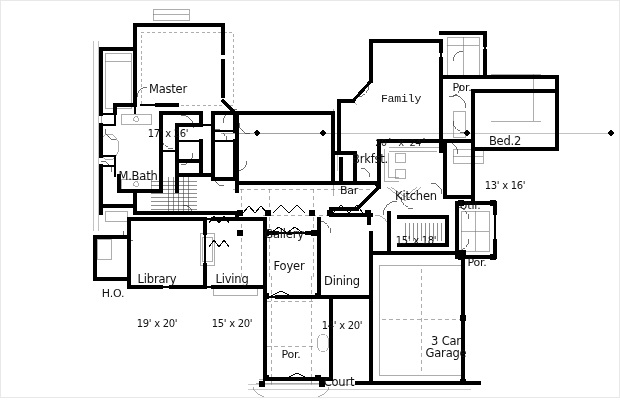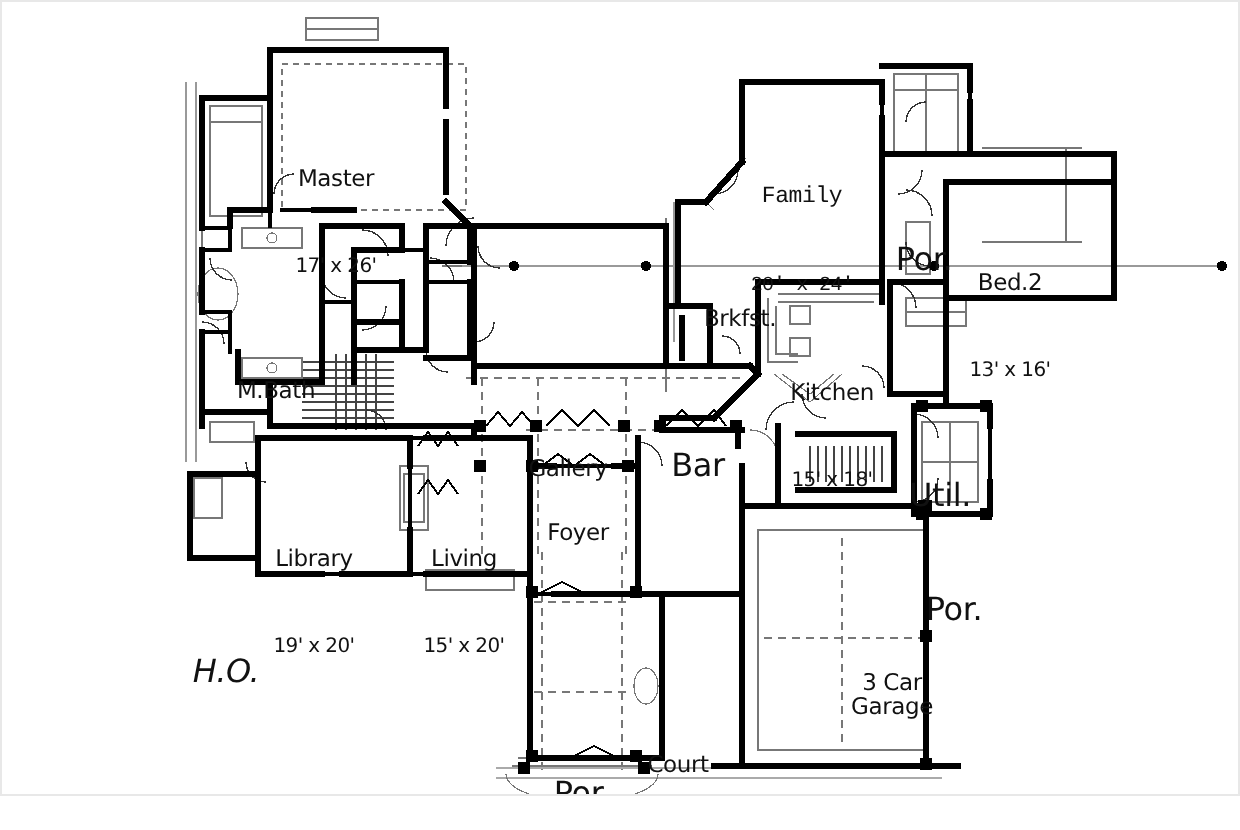--- a/index.html
+++ b/index.html
@@ -38,21 +38,21 @@
   .room-label .rl-name {
     display: block;
     font-size: 11.5px;
     letter-spacing: -0.2px;
   }
   .room-label .rl-dim {
     display: block;
     font-size: 10px;
     letter-spacing: -0.3px;
   }
-  .room-label.small .rl-name { font-size: 16px; margin-top: 40px; }
+  .room-label.small .rl-name { font-size: 11px; }
 </style>
 </head>
 <body>
 
 <div id="plan-wrap">
 
   <svg id="plan-svg" viewBox="0 0 620 415" xmlns="http://www.w3.org/2000/svg" shape-rendering="crispEdges">
 
     <rect x="0" y="0" width="620" height="415" fill="#ffffff"></rect>
 
@@ -439,21 +439,21 @@
       <path d="M284 378 L296 372 L308 378"></path>
     </g>
 
   </svg>
 
   <div class="room-label" style="left:167px; top:48px; transform:translate(-50%,0);">
     <span class="rl-name">Master</span>
     <span class="rl-dim">17' x 26'</span>
   </div>
 
-  <div class="room-label" style="left:137px; top:154px; transform:translate(-50%,0);">
+  <div class="room-label" style="left:137px; top:135px; transform:translate(-50%,0);">
     <span class="rl-name">M.Bath</span>
   </div>
 
   <div class="room-label" style="left:400px; top:58px; transform:translate(-50%,0);font-family:Liberation Mono, monospace;">
     <span class="rl-name">Family</span>
     <span class="rl-dim">20' x 24'</span>
   </div>
 
   <div class="room-label small" style="left:461px; top:47px; transform:translate(-50%,0);">
     <span class="rl-name">Por.</span>
@@ -492,24 +492,28 @@
   <div class="room-label" style="left:156px; top:238px; transform:translate(-50%,0);">
     <span class="rl-name">Library</span>
     <span class="rl-dim">19' x 20'</span>
   </div>
 
   <div class="room-label" style="left:231px; top:238px; transform:translate(-50%,0);">
     <span class="rl-name">Living</span>
     <span class="rl-dim">15' x 20'</span>
   </div>
 
-  <div class="room-label small" style="left:112px; top:253px; transform:translate(-50%,0);font-style:italic;">
+  <div class="room-label small" style="left:112px; top:253px; transform:translate(-50%,0);">
     <span class="rl-name">H.O.</span>
   </div>
 
+  <div class="room-label" style="left:341px; top:240px; transform:translate(-50%,0);">
+    <span class="rl-name">Dining</span>
+    <span class="rl-dim">14' x 20'</span>
+  </div>
 
   <div class="room-label small" style="left:476px; top:222px; transform:translate(-50%,0);">
     <span class="rl-name">Por.</span>
   </div>
 
   <div class="room-label small" style="left:290px; top:314px; transform:translate(-50%,0);">
     <span class="rl-name">Por.</span>
   </div>
 
   <div class="room-label" style="left:338px; top:341px; transform:translate(-50%,0);">

